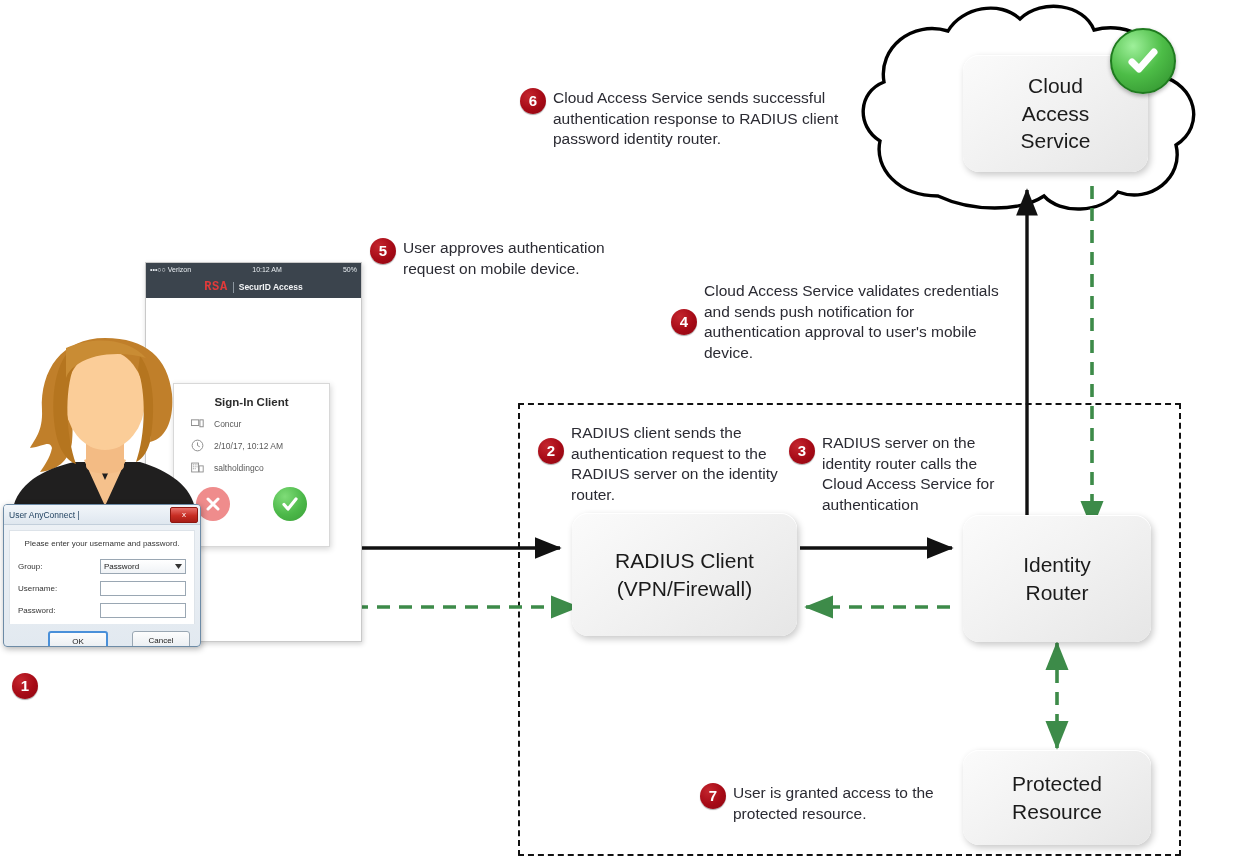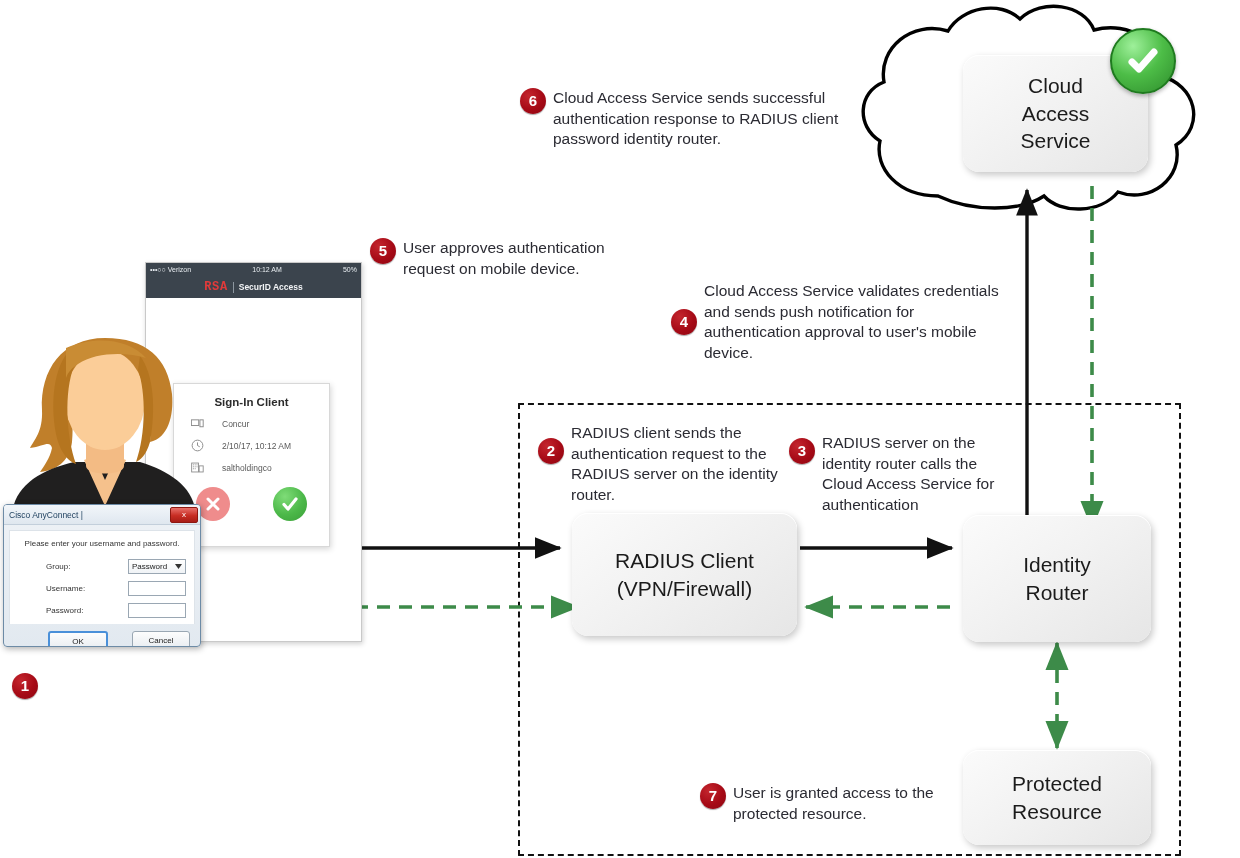--- a/index.html
+++ b/index.html
@@ -36,42 +36,42 @@
   .phone-nav{height:22px;background:#3b444d;display:flex;align-items:center;justify-content:center;gap:5px;}
   .rsa-logo{color:#e23a3a;font-size:12px;font-weight:bold;letter-spacing:.6px;font-family:Liberation Mono, monospace;}
   .rsa-div{width:1px;height:11px;background:#8d97a0;}
   .rsa-sub{color:#f2f4f6;font-size:8.5px;font-weight:bold;}
   .phone-body{background:#fff;height:calc(100% - 35px);}
 
   
   .card{position:absolute;background:#fff;border:1px solid #d8d8d8;
         box-shadow:1px 2px 6px rgba(0,0,0,.17);}
   .card-title{text-align:center;font-size:11.5px;font-weight:bold;color:#2c2c2c;margin-top:12px;}
-  .card-row{display:flex;align-items:center;gap:18px;margin:9px 0 0 17px;font-size:8.5px;color:#5a5a5a;}
+  .card-row{display:flex;align-items:center;gap:10px;margin:9px 0 0 17px;font-size:8.5px;color:#5a5a5a;}
   .ci{width:13px;height:13px;flex:0 0 auto;}
   .card-actions{display:flex;justify-content:space-around;align-items:center;margin-top:13px;}
   .circ{width:34px;height:34px;border-radius:50%;display:flex;align-items:center;justify-content:center;}
   .circ-red{background:#ef8c8c;}
   .circ-green{background:radial-gradient(circle at 35% 28%,#7fdc78 0%,#4cb849 55%,#3a9f38 100%);}
 
   
   .dlg{position:absolute;border:1px solid #6d8ba6;border-radius:4px;
        background:linear-gradient(180deg,#eef2f6 0%,#e2e9f0 100%);
        box-shadow:1px 2px 6px rgba(0,0,0,.3);overflow:hidden;}
   .dlg-tb{height:19px;background:linear-gradient(180deg,#f2f6fa 0%,#dfe7ef 100%);
           display:flex;align-items:center;justify-content:space-between;padding:0 2px 0 5px;
           border-bottom:1px solid #c3cfdb;}
   .dlg-title{font-size:8.5px;color:#1b3d5c;white-space:nowrap;overflow:hidden;}
   .dlg-close{width:26px;height:14px;border-radius:2px;
              background:linear-gradient(180deg,#e8706a 0%,#c72c23 55%,#a81d16 100%);
              border:1px solid #8e1710;color:#fff;font-size:8px;line-height:14px;text-align:center;}
   .dlg-body{background:#fff;margin:5px 5px 0 5px;border:1px solid #dde3e9;border-bottom:none;
             padding:8px 8px 6px 8px;}
   .dlg-prompt{text-align:center;font-size:8px;color:#333;margin-bottom:11px;}
-  .frow{display:flex;align-items:center;margin-bottom:7px;margin-left:28px;}
+  .frow{display:flex;align-items:center;margin-bottom:7px;}
   .flabel{width:82px;font-size:8px;color:#333;}
   .finput{flex:1;height:13px;border:1px solid #9aa7b3;background:#fff;}
   .fselect{flex:1;height:13px;border:1px solid #9aa7b3;background:linear-gradient(180deg,#fff 0%,#f0f3f6 100%);
            display:flex;align-items:center;justify-content:space-between;padding:0 3px;font-size:8px;color:#222;}
   .dlg-foot{display:flex;justify-content:flex-end;gap:24px;padding:7px 10px 8px 0;}
   .btn{width:56px;height:16px;border:1px solid #9aa7b3;border-radius:3px;
        background:linear-gradient(180deg,#fdfdfd 0%,#e9edf1 100%);
        font-size:8px;color:#1b1b1b;display:flex;align-items:center;justify-content:center;}
   .btn.primary{border:2px solid #4a90d9;}
 
@@ -240,21 +240,21 @@
                C146,104 146,62 138,40 Z" fill="#b5751f"></path>
 
       <path d="M70,20 C54,36 50,72 56,104 C60,124 70,132 76,134
                C66,106 64,62 74,36 Z" fill="#b5751f"></path>
       <path d="M66,18 C94,6 128,8 146,28 C126,22 96,22 78,34 C72,38 68,42 66,48 Z" fill="#c98c34"></path>
     </svg>
   </div>
 
   <div class="dlg" style="left:3px;top:504px;width:196px;height:141px;">
     <div class="dlg-tb">
-      <span class="dlg-title">Cisco AnyConnect |</span>
+      <span class="dlg-title">User AnyConnect |</span>
       <span class="dlg-close">x</span>
     </div>
     <div class="dlg-body">
       <div class="dlg-prompt">Please enter your username and password.</div>
 
       <div class="frow">
         <span class="flabel">Group:</span>
         <span class="fselect">
           <span>Password</span>
           <svg width="7" height="5" viewBox="0 0 7 5">

